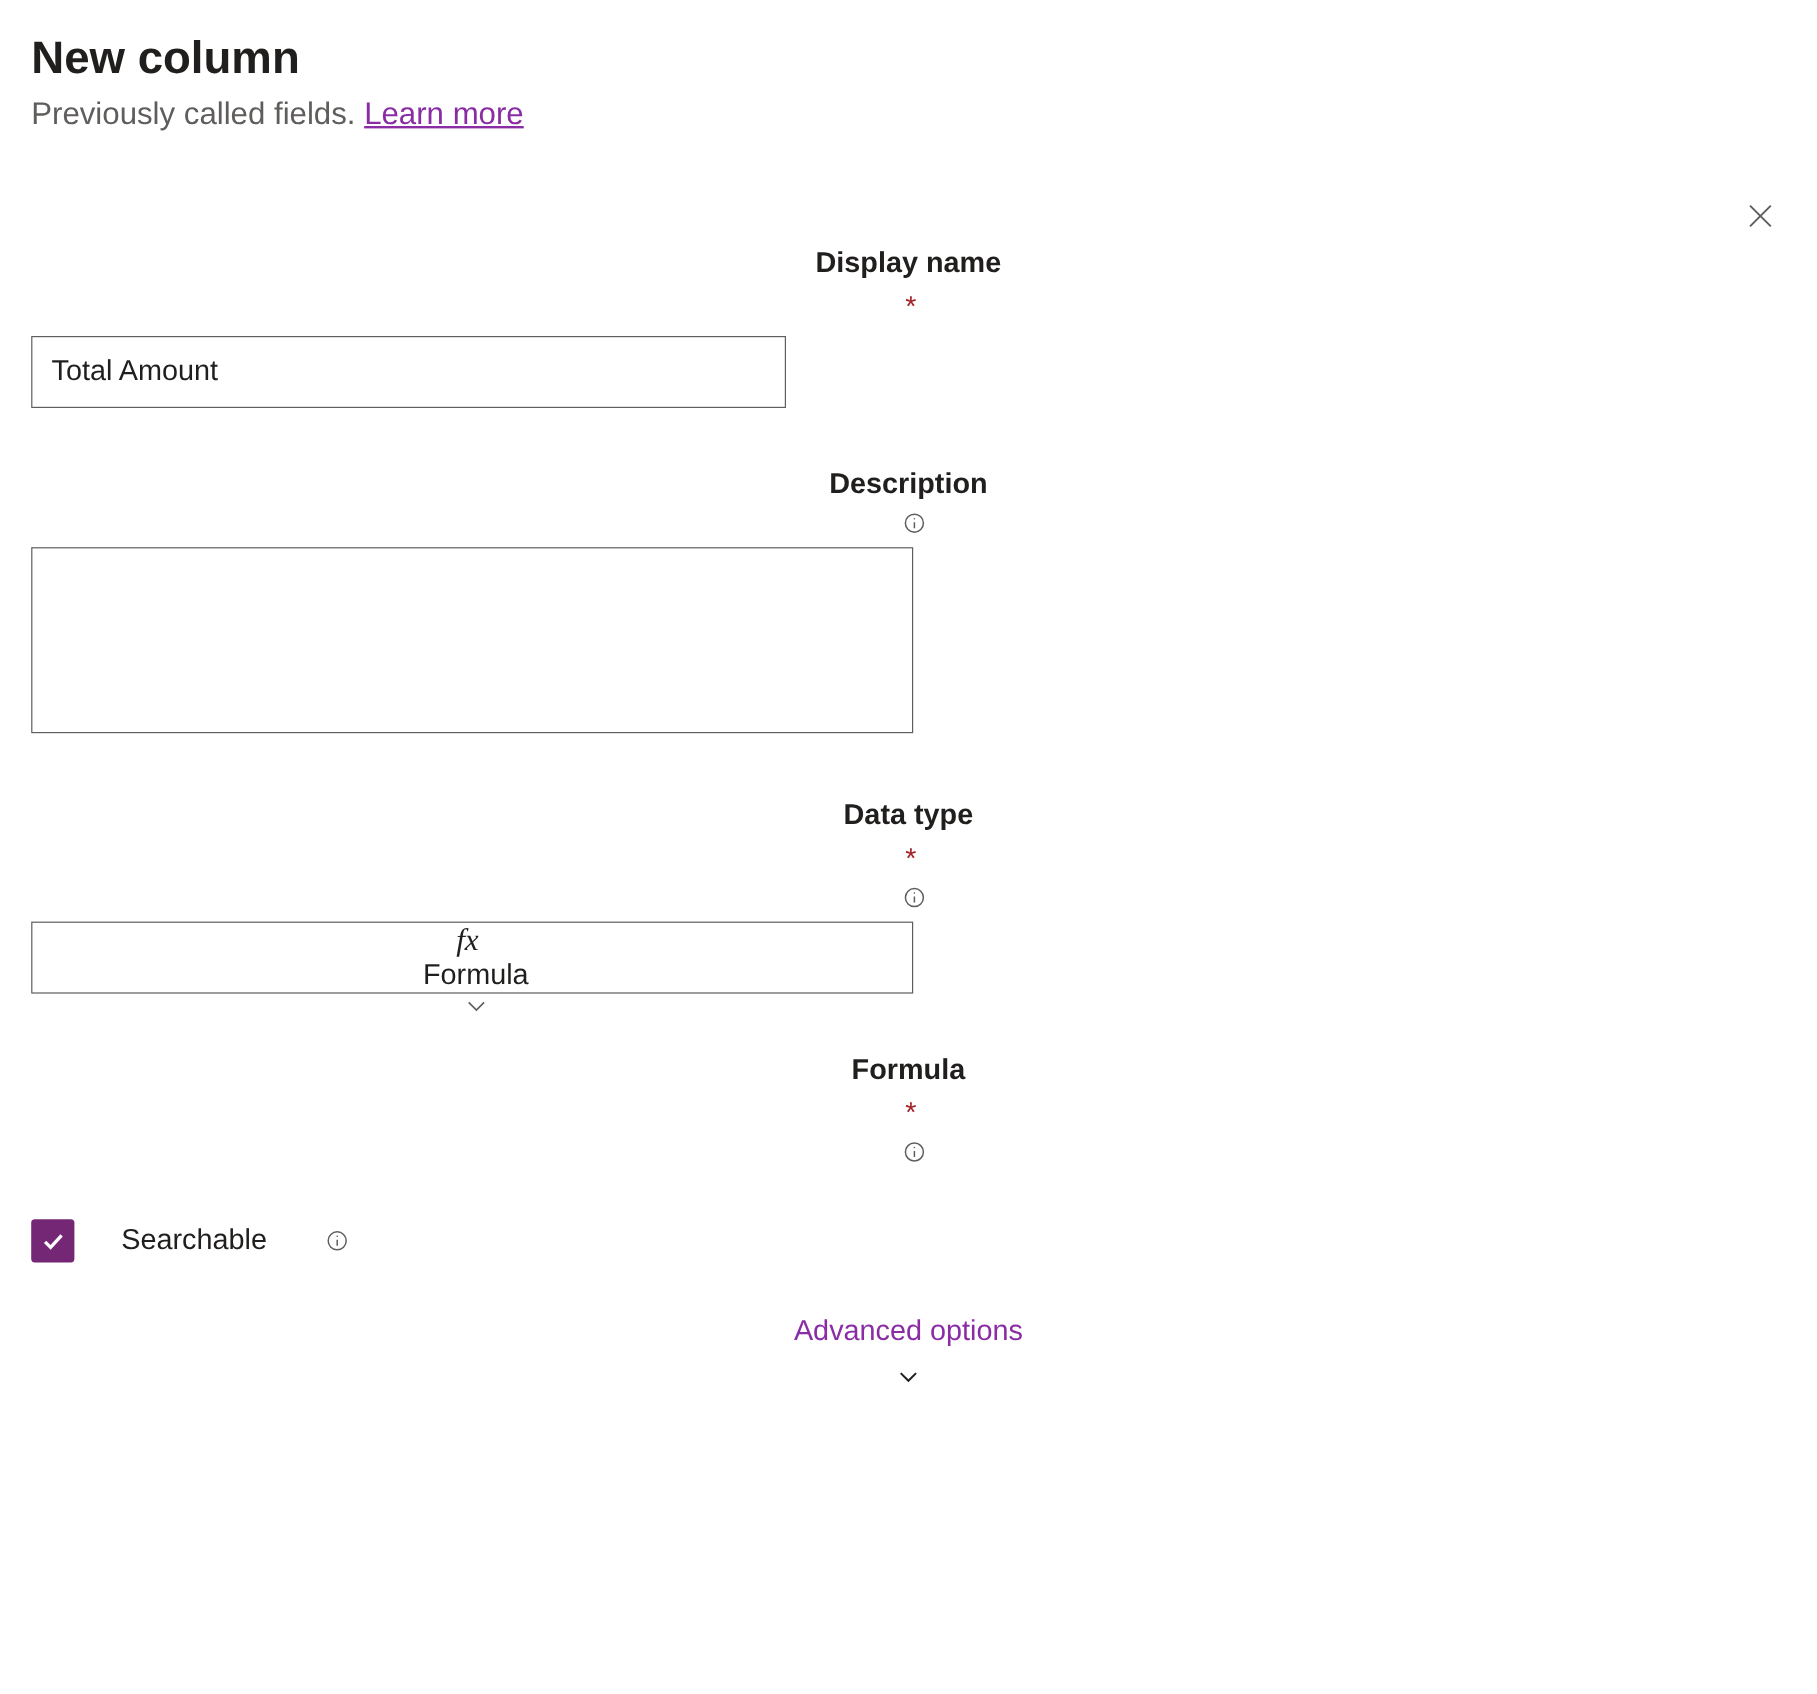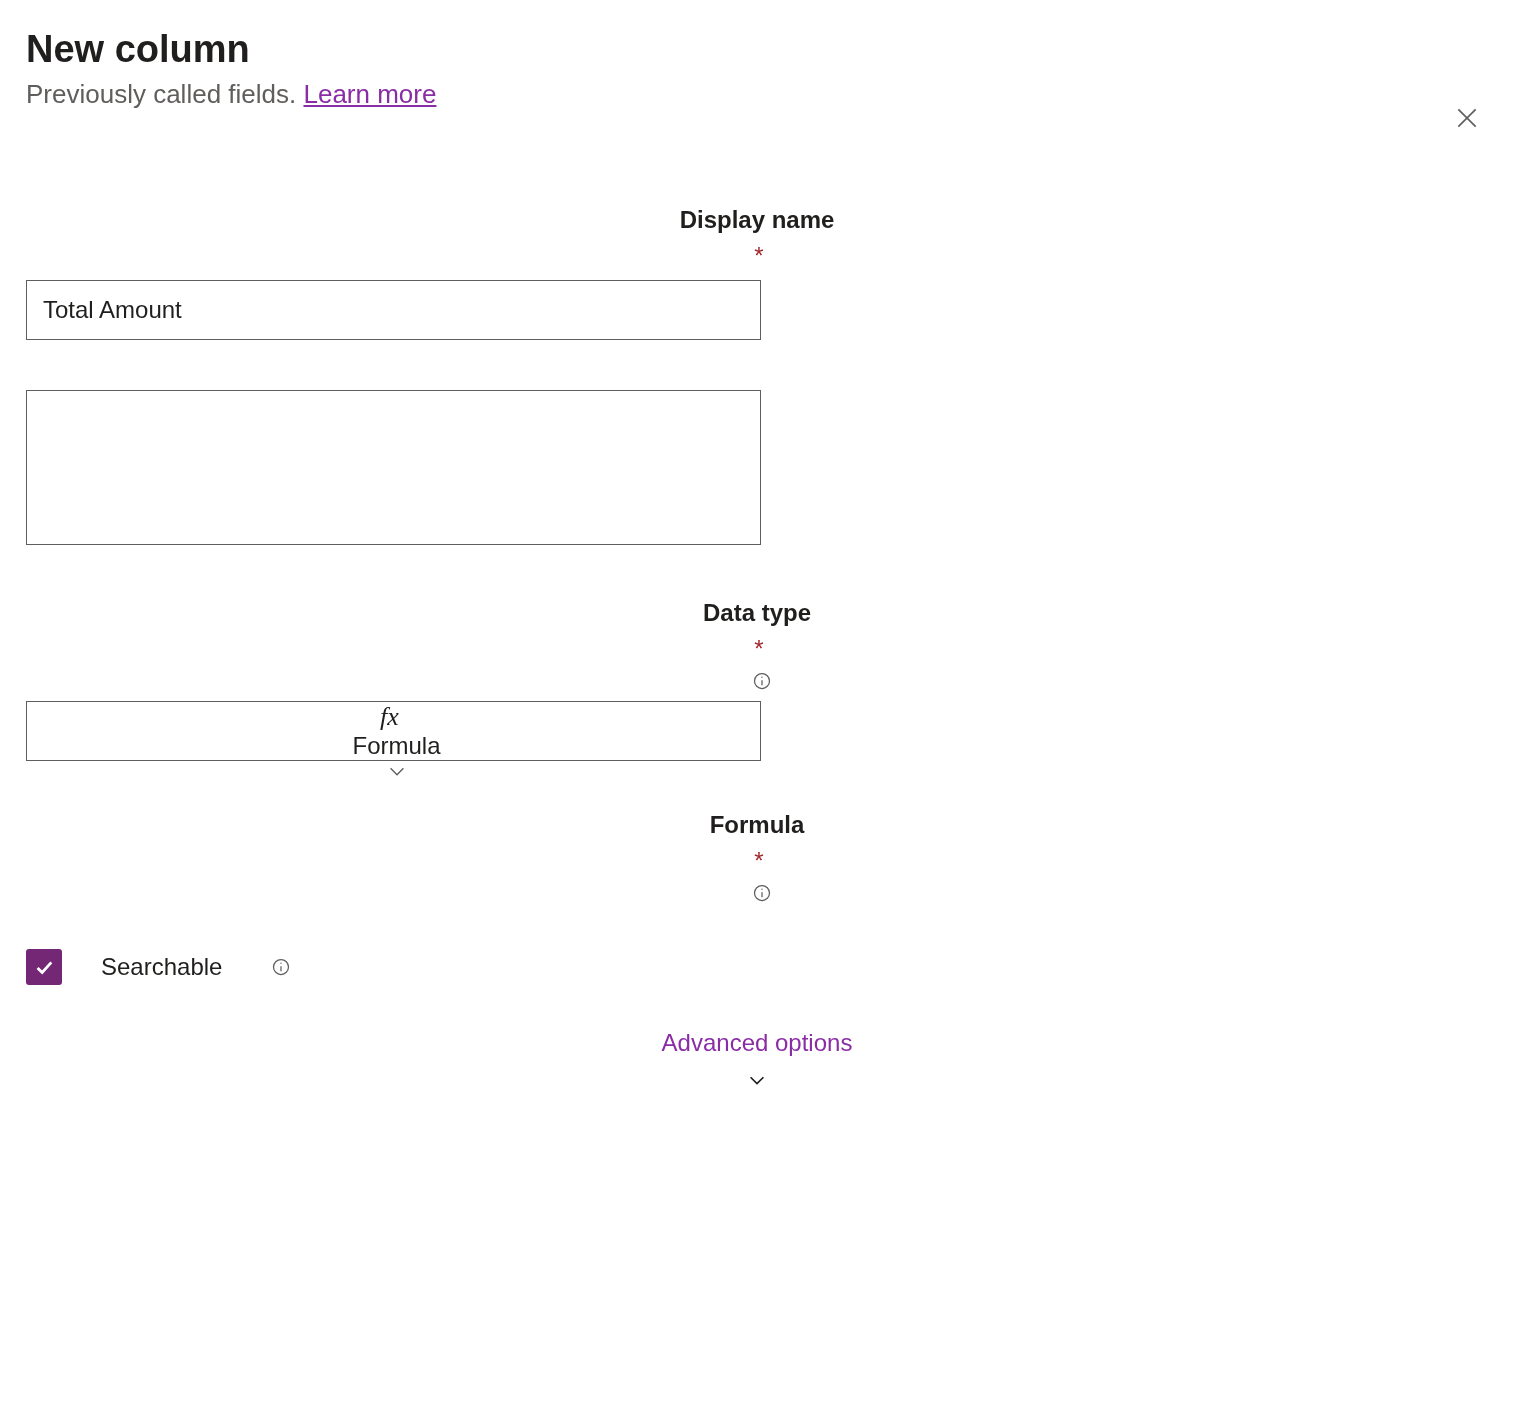--- a/index.html
+++ b/index.html
@@ -10,21 +10,21 @@
   body {
     font-family: "Segoe UI", -apple-system, BlinkMacSystemFont, sans-serif;
     background: #ffffff;
     padding: 28px 26px;
     color: #201f1e;
     width: 1514px;
   }
   .header-row {
     display: flex;
     justify-content: space-between;
-    align-items: center;
+    align-items: flex-end;
   }
   .page-title {
     font-size: 38px;
     font-weight: 600;
     color: #201f1e;
     margin-bottom: 8px;
   }
   .subtitle {
     font-size: 26px;
     font-weight: 400;
@@ -67,21 +67,21 @@
   .info-icon {
     display: inline-flex;
     align-items: center;
     margin-left: 10px;
   }
   .info-icon svg {
     width: 20px;
     height: 20px;
   }
   .text-input {
-    width: 735px;
+    width: 629px;
     height: 60px;
     border: 1px solid #605e5c;
     font-size: 24px;
     padding: 0 16px;
     color: #201f1e;
     background: #fff;
     font-family: inherit;
   }
   .textarea-input {
     width: 735px;
@@ -209,20 +209,30 @@
 
 <div class="field-group">
   <div class="field-label">
     <span>Display name</span>
     <span class="required">*</span>
   </div>
   <input type="text" class="text-input" value="Total Amount" style="">
 </div>
 
 <div class="field-group">
+  <div class="field-label">
+    <span>Description</span>
+    <span class="info-icon">
+      <svg viewBox="0 0 24 24" fill="none" stroke="#605e5c" stroke-width="1.5">
+          <circle cx="12" cy="12" r="9"></circle>
+          <line x1="12" y1="11" x2="12" y2="17"></line>
+          <circle cx="12" cy="7.5" r="0.8" fill="#605e5c" stroke="none"></circle>
+        </svg>
+    </span>
+  </div>
   <textarea class="textarea-input" style=""></textarea>
 </div>
 
 <div class="field-group">
   <div class="field-label">
     <span>Data type</span>
     <span class="required">*</span>
     <span class="info-icon">
       <svg viewBox="0 0 24 24" fill="none" stroke="#605e5c" stroke-width="1.5">
           <circle cx="12" cy="12" r="9"></circle>

